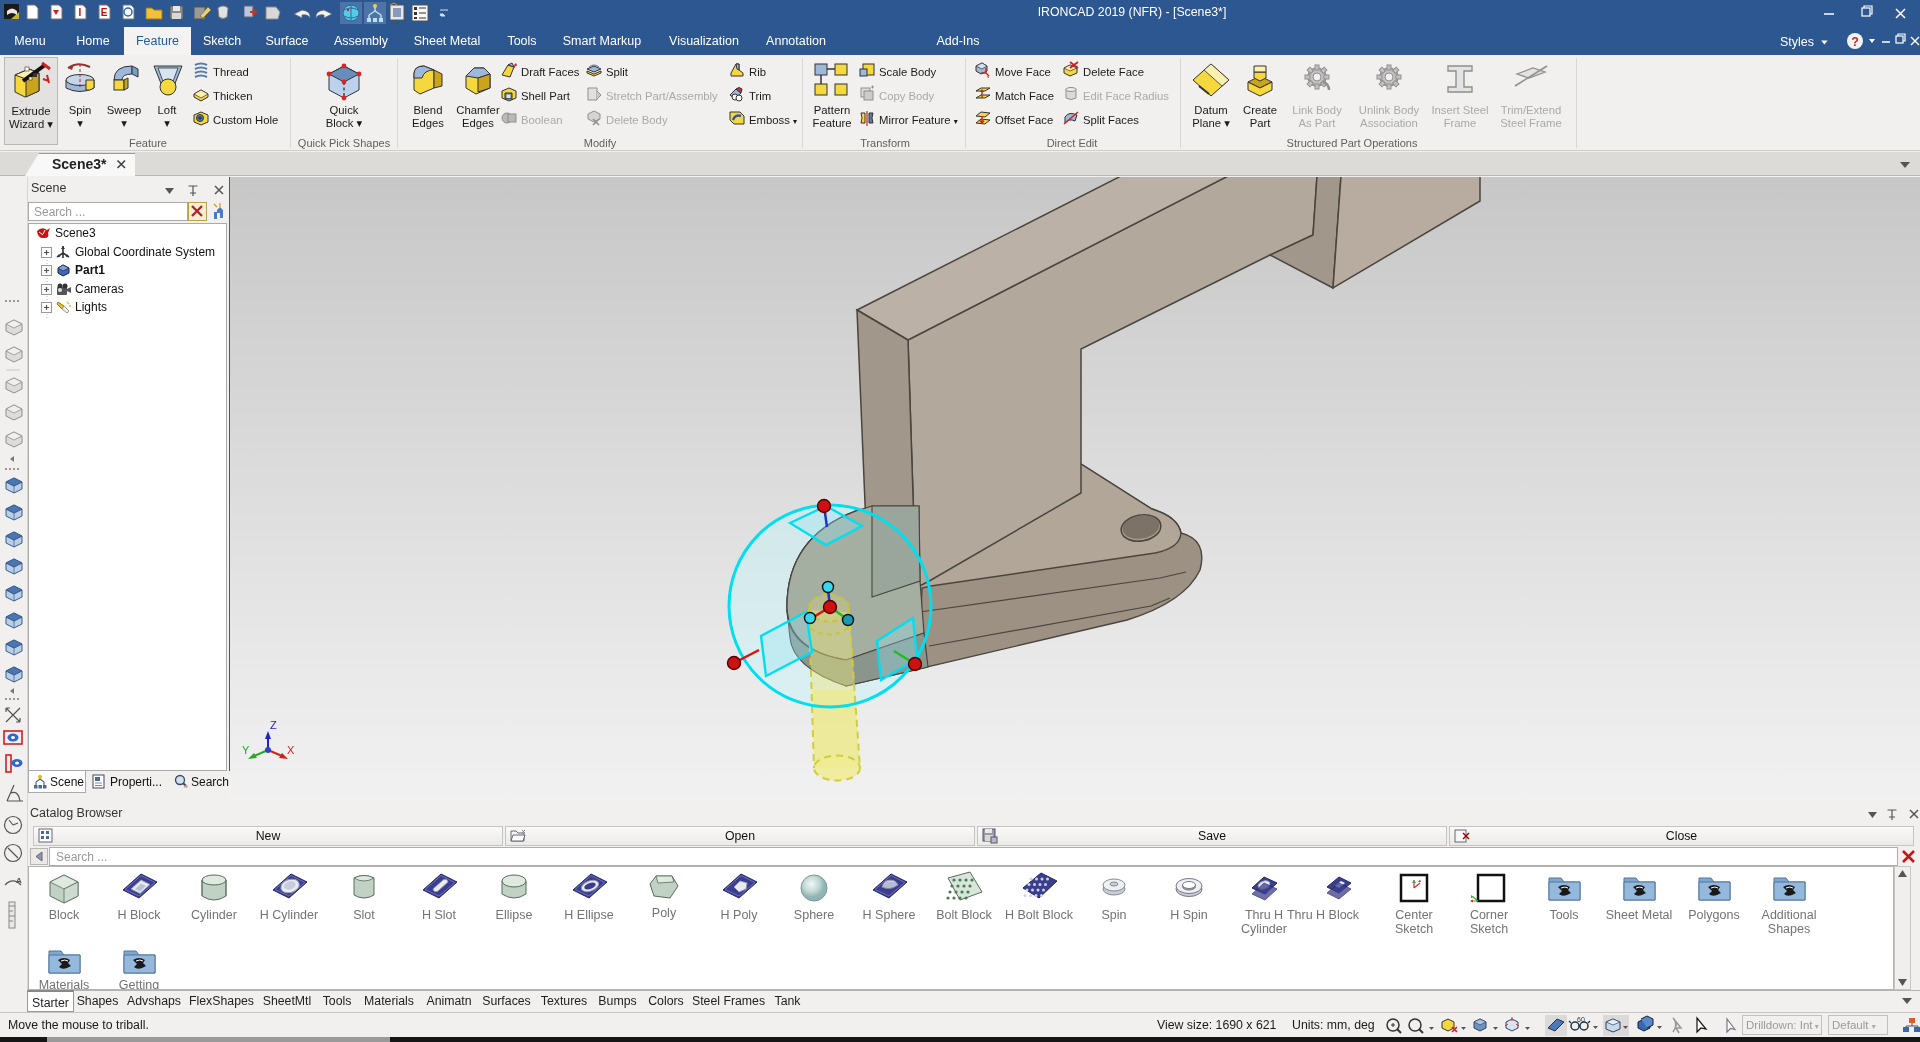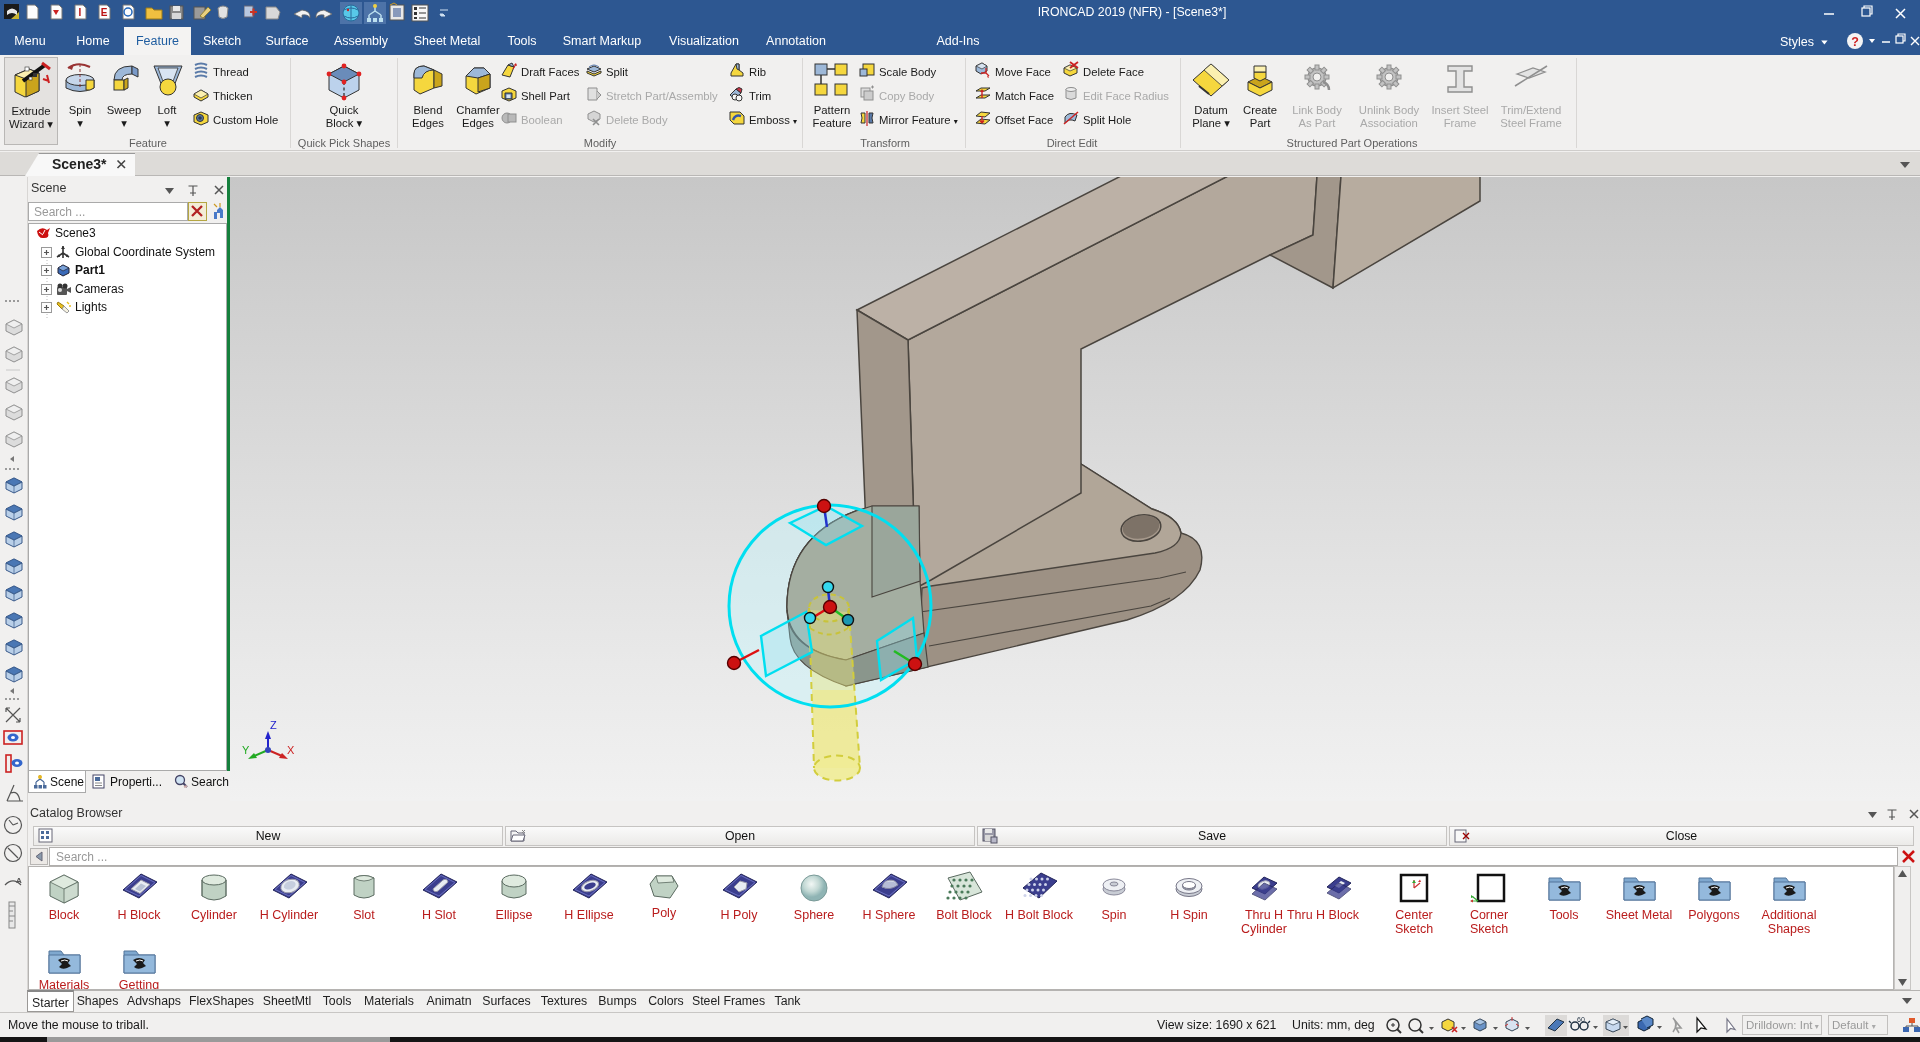--- a/index.html
+++ b/index.html
@@ -11,26 +11,26 @@
 .gsep{position:absolute;top:3px;height:90px;width:1px;background:#d9d7d5;}
 .glabel{position:absolute;top:82px;width:200px;text-align:center;font-size:11px;color:#5f5f5f;}
 .bigbtn{position:absolute;top:2px;text-align:center;font-size:11.3px;color:#1a1a1a;line-height:13px;}
 .smbtn{position:absolute;font-size:11.3px;color:#1a1a1a;height:16px;line-height:16px;white-space:nowrap;}
 .smbtn.dis{color:#a9a9a9;}
 .smbtn svg{vertical-align:-3px;margin-right:3px;}
 #doctabbar{position:absolute;left:0;top:152px;width:1920px;height:24px;background:#dddbd8;border-bottom:1px solid #b9b7b5;}
 #doctab{position:absolute;left:25px;top:1px;width:110px;height:23px;background:#f8f8f8;clip-path:polygon(14px 0,100% 0,100% 100%,0 100%);border-top:1px solid #999;}
 #vp{position:absolute;left:230px;top:177px;width:1690px;height:624px;background:linear-gradient(#c7c7c7,#e9e9e9 78%,#f1f1f1);}
 #lefttool{position:absolute;left:0;top:177px;width:28px;height:835px;background:#f1f0ef;border-right:1px solid #d8d6d4;}
-#panel{position:absolute;left:28px;top:177px;width:202px;height:624px;background:#f1f0ef;border-right:3px solid #15803d;}
+#panel{position:absolute;left:28px;top:177px;width:202px;height:624px;background:#f1f0ef;border-right:1px solid #15803d;}
 #cat{position:absolute;left:28px;top:801px;width:1892px;height:211px;background:#f1f0ef;}
 #statusbar{position:absolute;left:0;top:1012px;width:1920px;height:25px;background:#f1f0ef;border-top:1px solid #c8c6c4;font-size:12.3px;color:#1a1a1a;}
 #bstrip{position:absolute;left:0;top:1037px;width:1920px;height:5px;background:#151515;}
 .titem{font-size:12px;color:#111;position:absolute;white-space:nowrap;}
-.catlab{position:absolute;text-align:center;font-size:12.5px;color:#b91c1c;line-height:14px;}
+.catlab{position:absolute;text-align:center;font-size:12.5px;color:#737373;line-height:14px;}
 .cattab{position:absolute;top:189px;height:22px;line-height:22px;font-size:12.3px;color:#222;text-align:center;}
 </style></head><body>
 <div id="titlebar"></div>
 <div id="menurow"></div>
 <svg class="abs" style="left:4px;top:2px" width="240" height="23" viewBox="0 0 240 23">
     <rect x="0" y="2" width="15" height="15" fill="#c8b432"></rect>
     <path d="M0 2 L15 2 L15 10 L7 17 L0 17 Z" fill="#1a1a1a"></path>
     <path d="M3 9 Q8 4 13 9 L13 13 Q8 9 3 13 Z" fill="#e8e8e8"></path>
     <g transform="translate(22,0)">
       <path d="M1 3 L9 3 L12 6 L12 17 L1 17 Z" fill="#fdfdfd" stroke="#777" stroke-width="1"></path>
@@ -272,21 +272,21 @@
         <path d="M2 7 L8 4 L15 7 L8 10 Z" fill="#fbf0b0" stroke="#333" stroke-width="0.7"></path>
         <path d="M8 1 l8 6 M16 1 l-8 6" stroke="#cc2222" stroke-width="1.8"></path>
       </svg><span style="text-decoration:underline;text-decoration-color:transparent;">Delete Face</span></div>
     <div class="smbtn dis" style="left:1062px;top:30px;"><svg width="18" height="18" viewBox="0 0 18 18" style="">
         <path d="M4 4 q5 -3 10 0 l0 9 q-5 3 -10 0 Z" fill="#dadada" stroke="#8f8f8f"></path>
         <ellipse cx="9" cy="4.5" rx="5" ry="2" fill="#eee" stroke="#8f8f8f"></ellipse>
       </svg><span style="text-decoration:underline;text-decoration-color:transparent;">Edit Face Radius</span></div>
     <div class="smbtn" style="left:1062px;top:54px;"><svg width="18" height="18" viewBox="0 0 18 18" style="">
         <path d="M3 8 q4 -6 12 -2 l-2 6 q-6 -3 -10 2 Z" fill="#9db8d8" stroke="#333"></path>
         <path d="M2 15 L16 3" stroke="#cc2222" stroke-width="1.5"></path>
-      </svg><span style="text-decoration:underline;text-decoration-color:transparent;">Split Hole</span></div>
+      </svg><span style="text-decoration:underline;text-decoration-color:transparent;">Split Faces</span></div>
     <div class="glabel" style="left:972px;">Direct Edit</div>
     <div class="gsep" style="left:1180px;"></div>
     <div class="bigbtn" style="left:1186px;width:50px;height:88px;"><div style="margin-top:3px;height:44px;"><svg width="44" height="40" viewBox="0 0 44 40" style="">
           <path d="M22 4 L40 20 L22 36 L4 20 Z" fill="#f5d73e" stroke="#333"></path>
           <path d="M22 4 L40 20 L33 26 L15 10 Z" fill="#fbf0b0" stroke="#333" stroke-width="0.8"></path>
           <path d="M10 26 L20 34" stroke="#333" stroke-width="2"></path>
         </svg></div>Datum<br>Plane ▾</div>
     <div class="bigbtn" style="left:1238px;width:44px;height:88px;"><div style="margin-top:3px;height:44px;"><svg width="40" height="40" viewBox="0 0 40 40" style="">
           <path d="M8 22 L20 16 L32 22 L20 28 Z" fill="#caa41c" stroke="#333"></path>
           <path d="M8 22 L8 30 L20 36 L32 30 L32 22 L20 28 Z" fill="#f5d73e" stroke="#333"></path>

